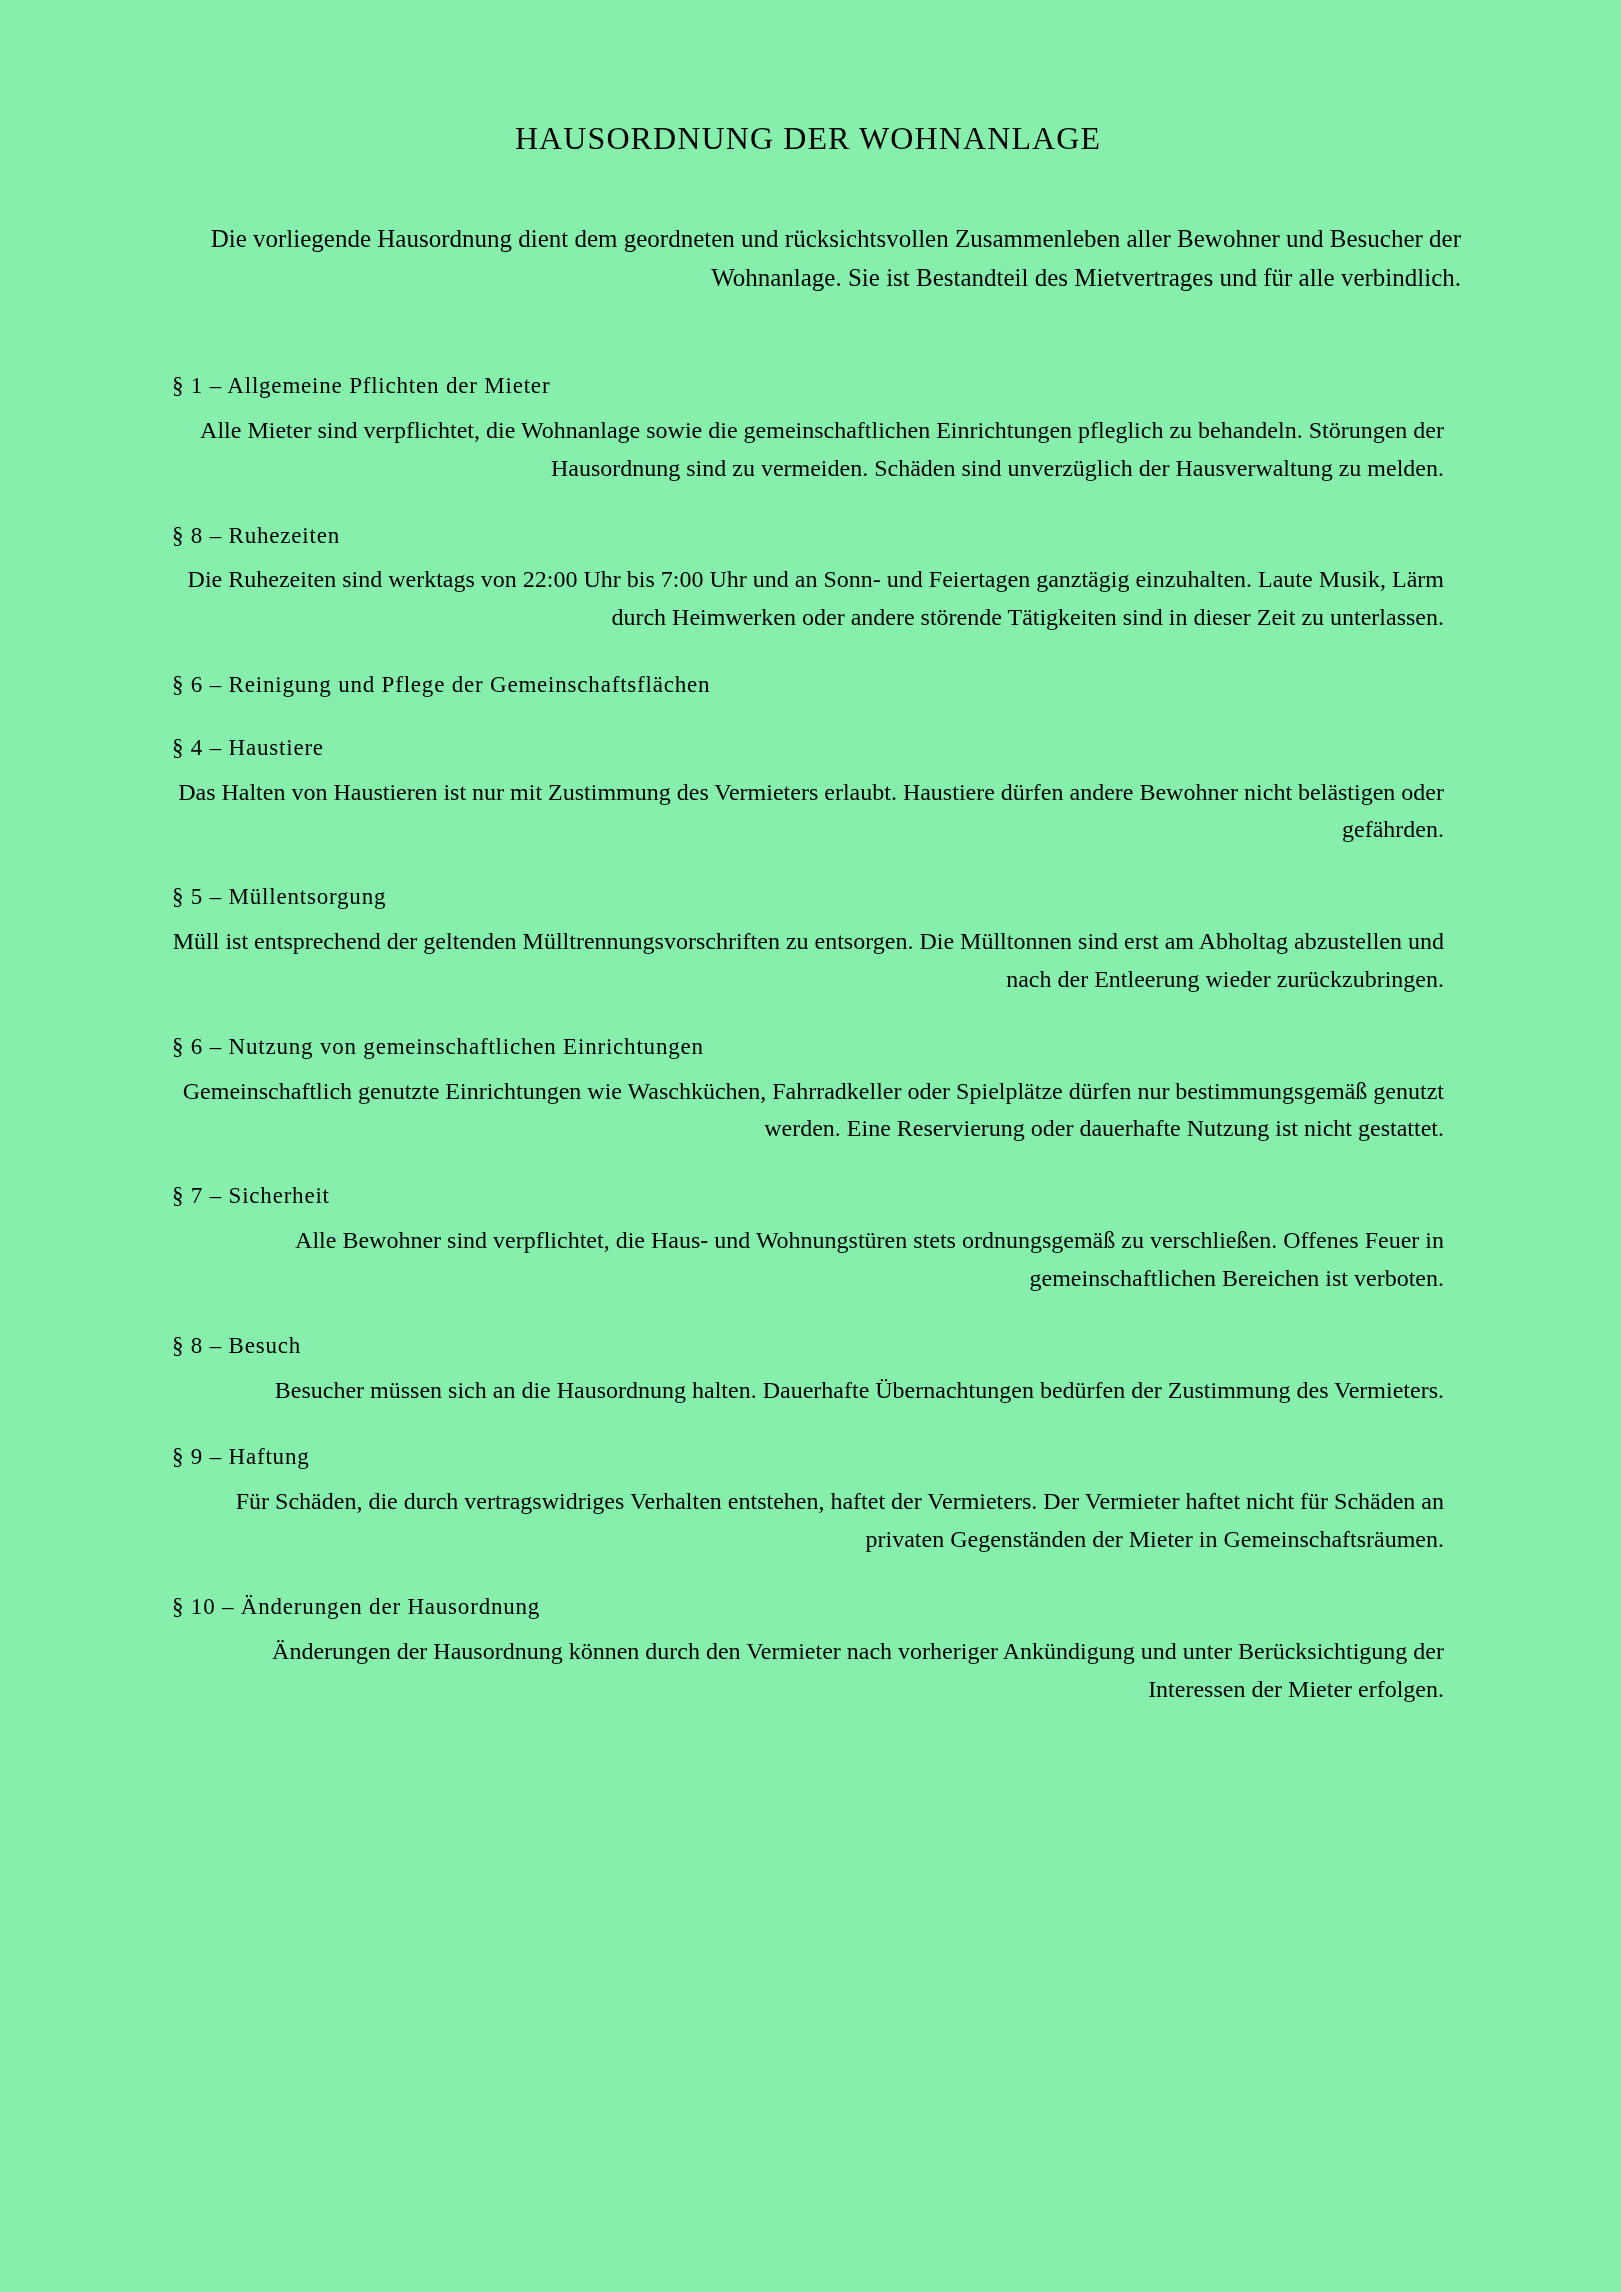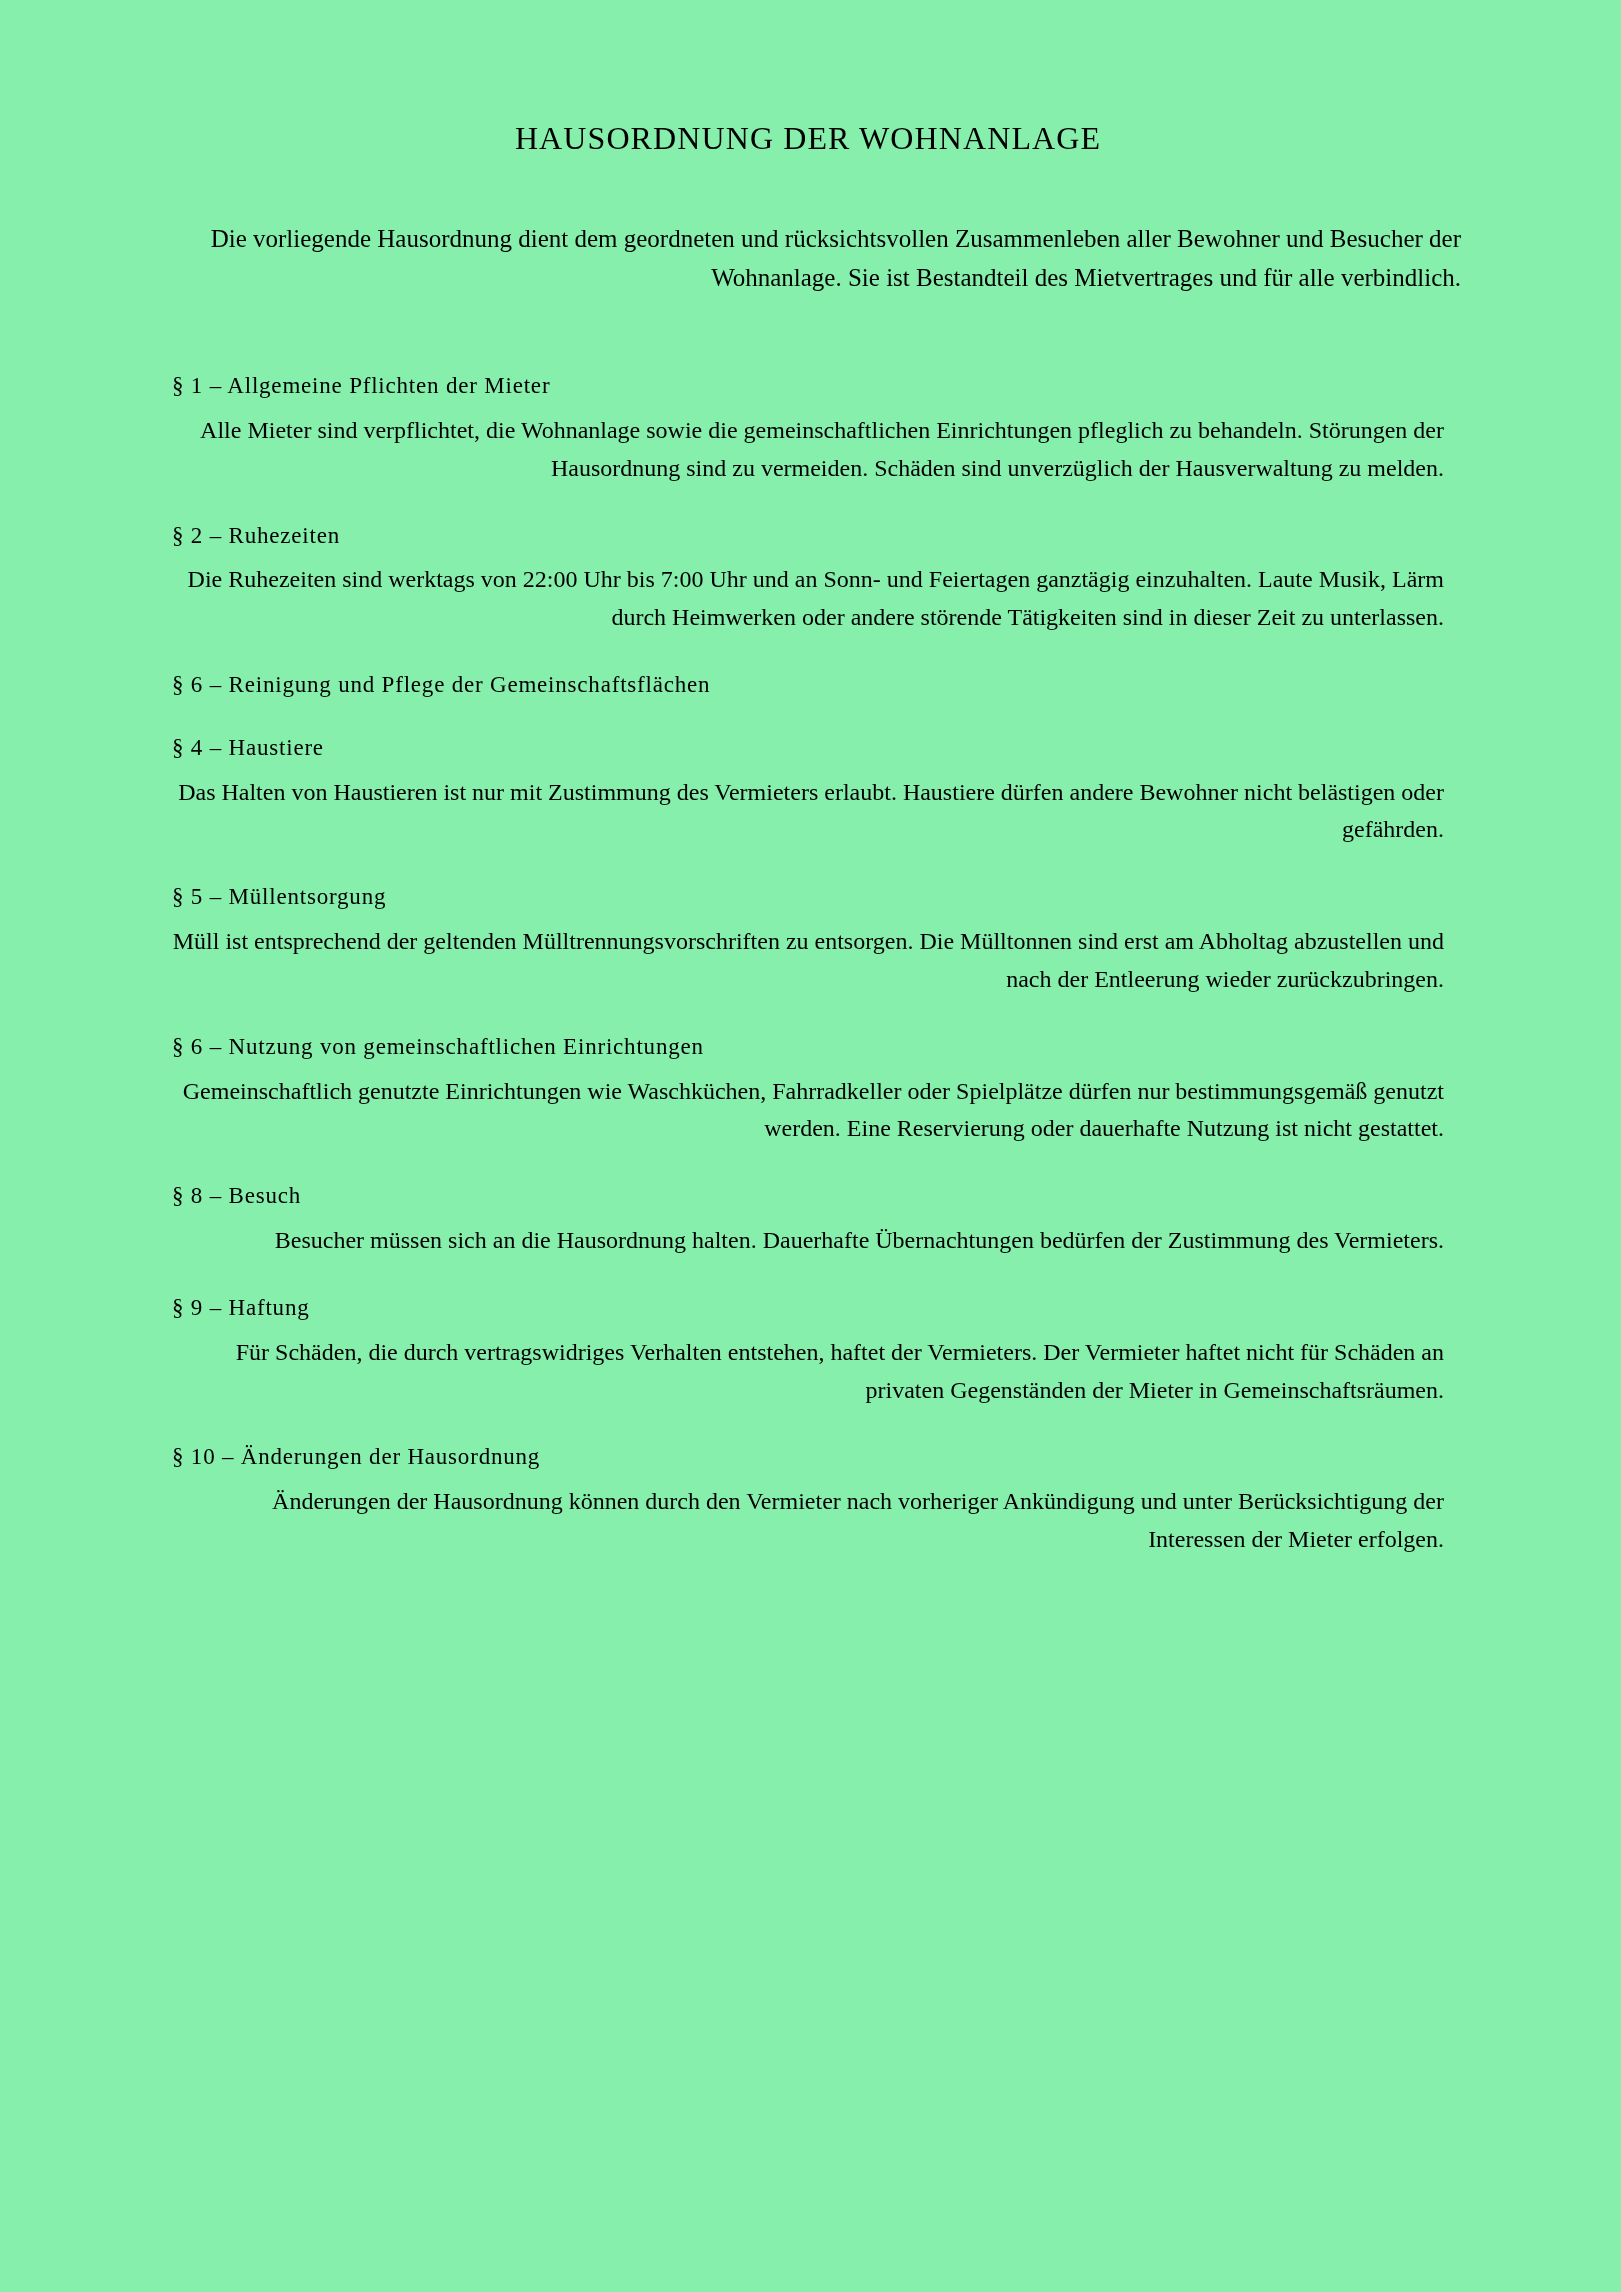--- a/index.html
+++ b/index.html
@@ -79,37 +79,41 @@
     <h1 class="doc-title">HAUSORDNUNG DER WOHNANLAGE</h1>
 
     <p class="intro">Die vorliegende Hausordnung dient dem geordneten und rücksichtsvollen Zusammenleben aller Bewohner und Besucher der Wohnanlage. Sie ist Bestandteil des Mietvertrages und für alle verbindlich.</p>
 
     <div class="sections">
         <section class="section">
           <h2 class="section-heading">§ 1 – Allgemeine Pflichten der Mieter</h2>
           <p class="section-body">Alle Mieter sind verpflichtet, die Wohnanlage sowie die gemeinschaftlichen Einrichtungen pfleglich zu behandeln. Störungen der Hausordnung sind zu vermeiden. Schäden sind unverzüglich der Hausverwaltung zu melden.</p>
         </section>
         <section class="section">
-          <h2 class="section-heading">§ 2 – Ruhezeiten</h2>
+          <h2 class="section-heading">§ 8 – Ruhezeiten</h2>
           <p class="section-body">Die Ruhezeiten sind werktags von 22:00 Uhr bis 7:00 Uhr und an Sonn- und Feiertagen ganztägig einzuhalten. Laute Musik, Lärm durch Heimwerken oder andere störende Tätigkeiten sind in dieser Zeit zu unterlassen.</p>
         </section>
         <section class="section">
           <h2 class="section-heading">§ 6 – Reinigung und Pflege der Gemeinschaftsflächen</h2>
         </section>
         <section class="section">
           <h2 class="section-heading">§ 4 – Haustiere</h2>
           <p class="section-body">Das Halten von Haustieren ist nur mit Zustimmung des Vermieters erlaubt. Haustiere dürfen andere Bewohner nicht belästigen oder gefährden.</p>
         </section>
         <section class="section">
           <h2 class="section-heading">§ 5 – Müllentsorgung</h2>
           <p class="section-body">Müll ist entsprechend der geltenden Mülltrennungsvorschriften zu entsorgen. Die Mülltonnen sind erst am Abholtag abzustellen und nach der Entleerung wieder zurückzubringen.</p>
         </section>
         <section class="section">
           <h2 class="section-heading">§ 6 – Nutzung von gemeinschaftlichen Einrichtungen</h2>
           <p class="section-body">Gemeinschaftlich genutzte Einrichtungen wie Waschküchen, Fahrradkeller oder Spielplätze dürfen nur bestimmungsgemäß genutzt werden. Eine Reservierung oder dauerhafte Nutzung ist nicht gestattet.</p>
+        </section>
+        <section class="section">
+          <h2 class="section-heading">§ 7 – Sicherheit</h2>
+          <p class="section-body">Alle Bewohner sind verpflichtet, die Haus- und Wohnungstüren stets ordnungsgemäß zu verschließen. Offenes Feuer in gemeinschaftlichen Bereichen ist verboten.</p>
         </section>
         <section class="section">
           <h2 class="section-heading">§ 8 – Besuch</h2>
           <p class="section-body">Besucher müssen sich an die Hausordnung halten. Dauerhafte Übernachtungen bedürfen der Zustimmung des Vermieters.</p>
         </section>
         <section class="section">
           <h2 class="section-heading">§ 9 – Haftung</h2>
           <p class="section-body">Für Schäden, die durch vertragswidriges Verhalten entstehen, haftet der Vermieters. Der Vermieter haftet nicht für Schäden an privaten Gegenständen der Mieter in Gemeinschaftsräumen.</p>
         </section>
         <section class="section">

